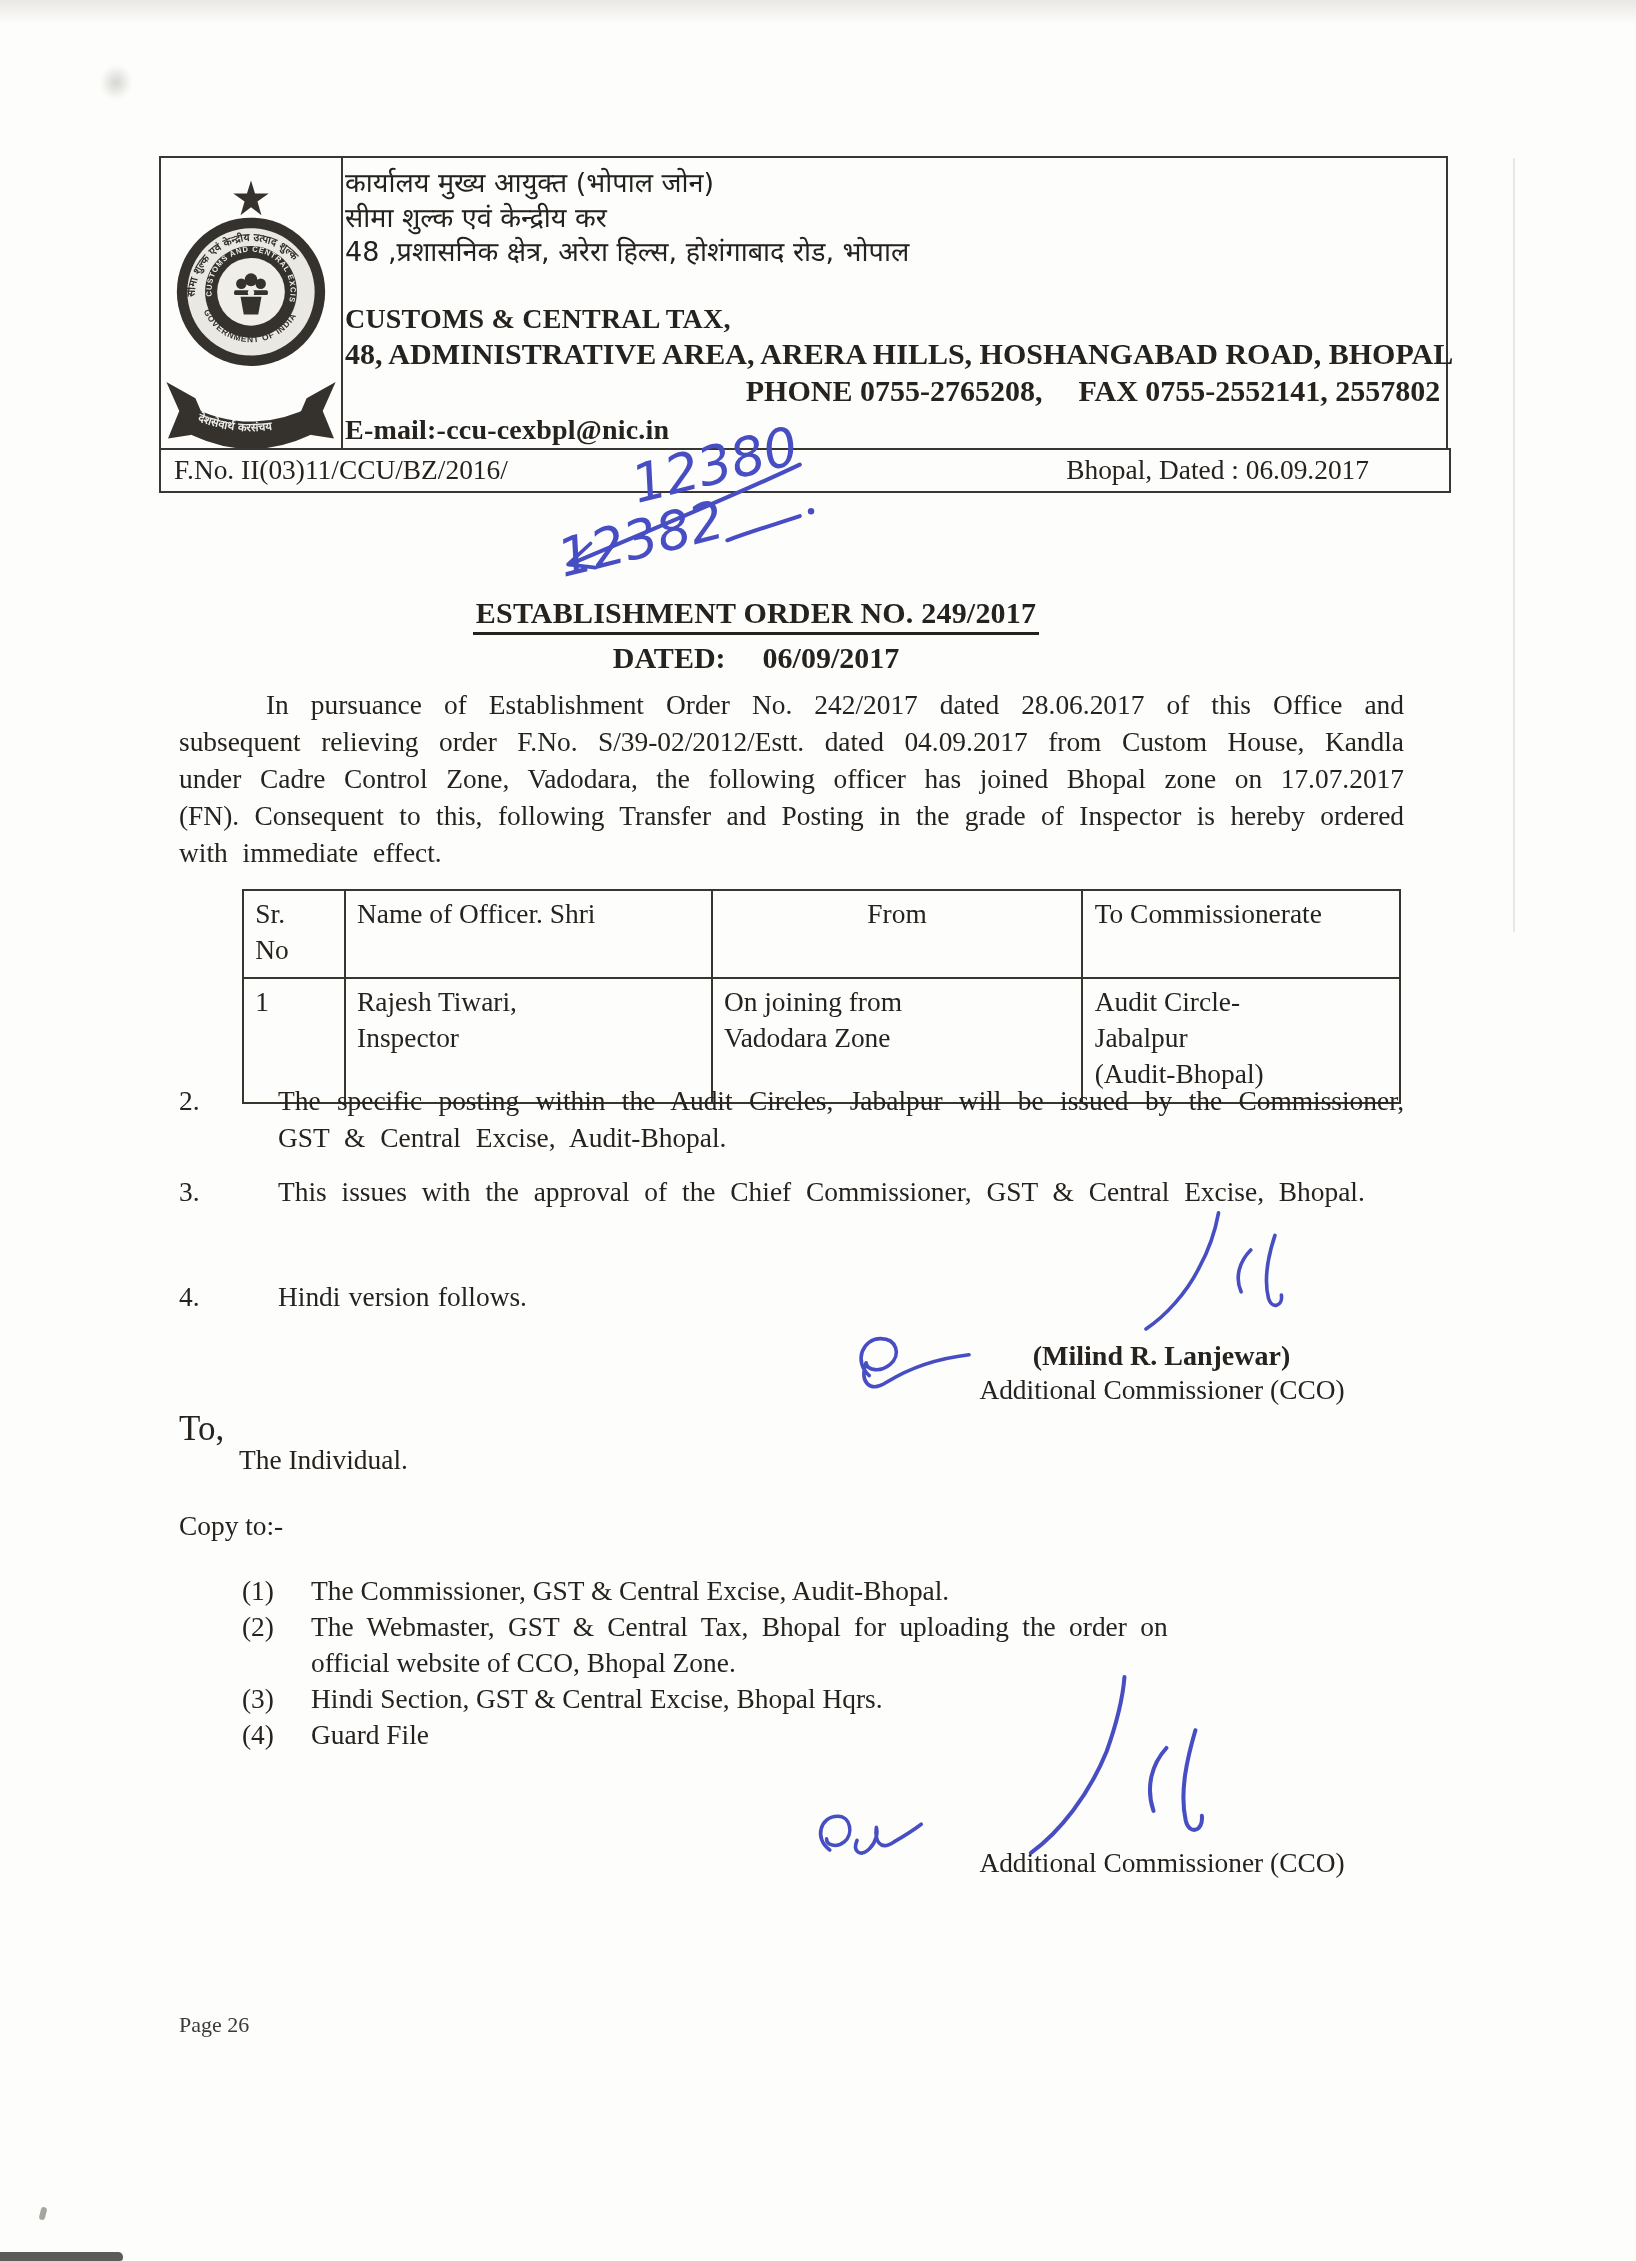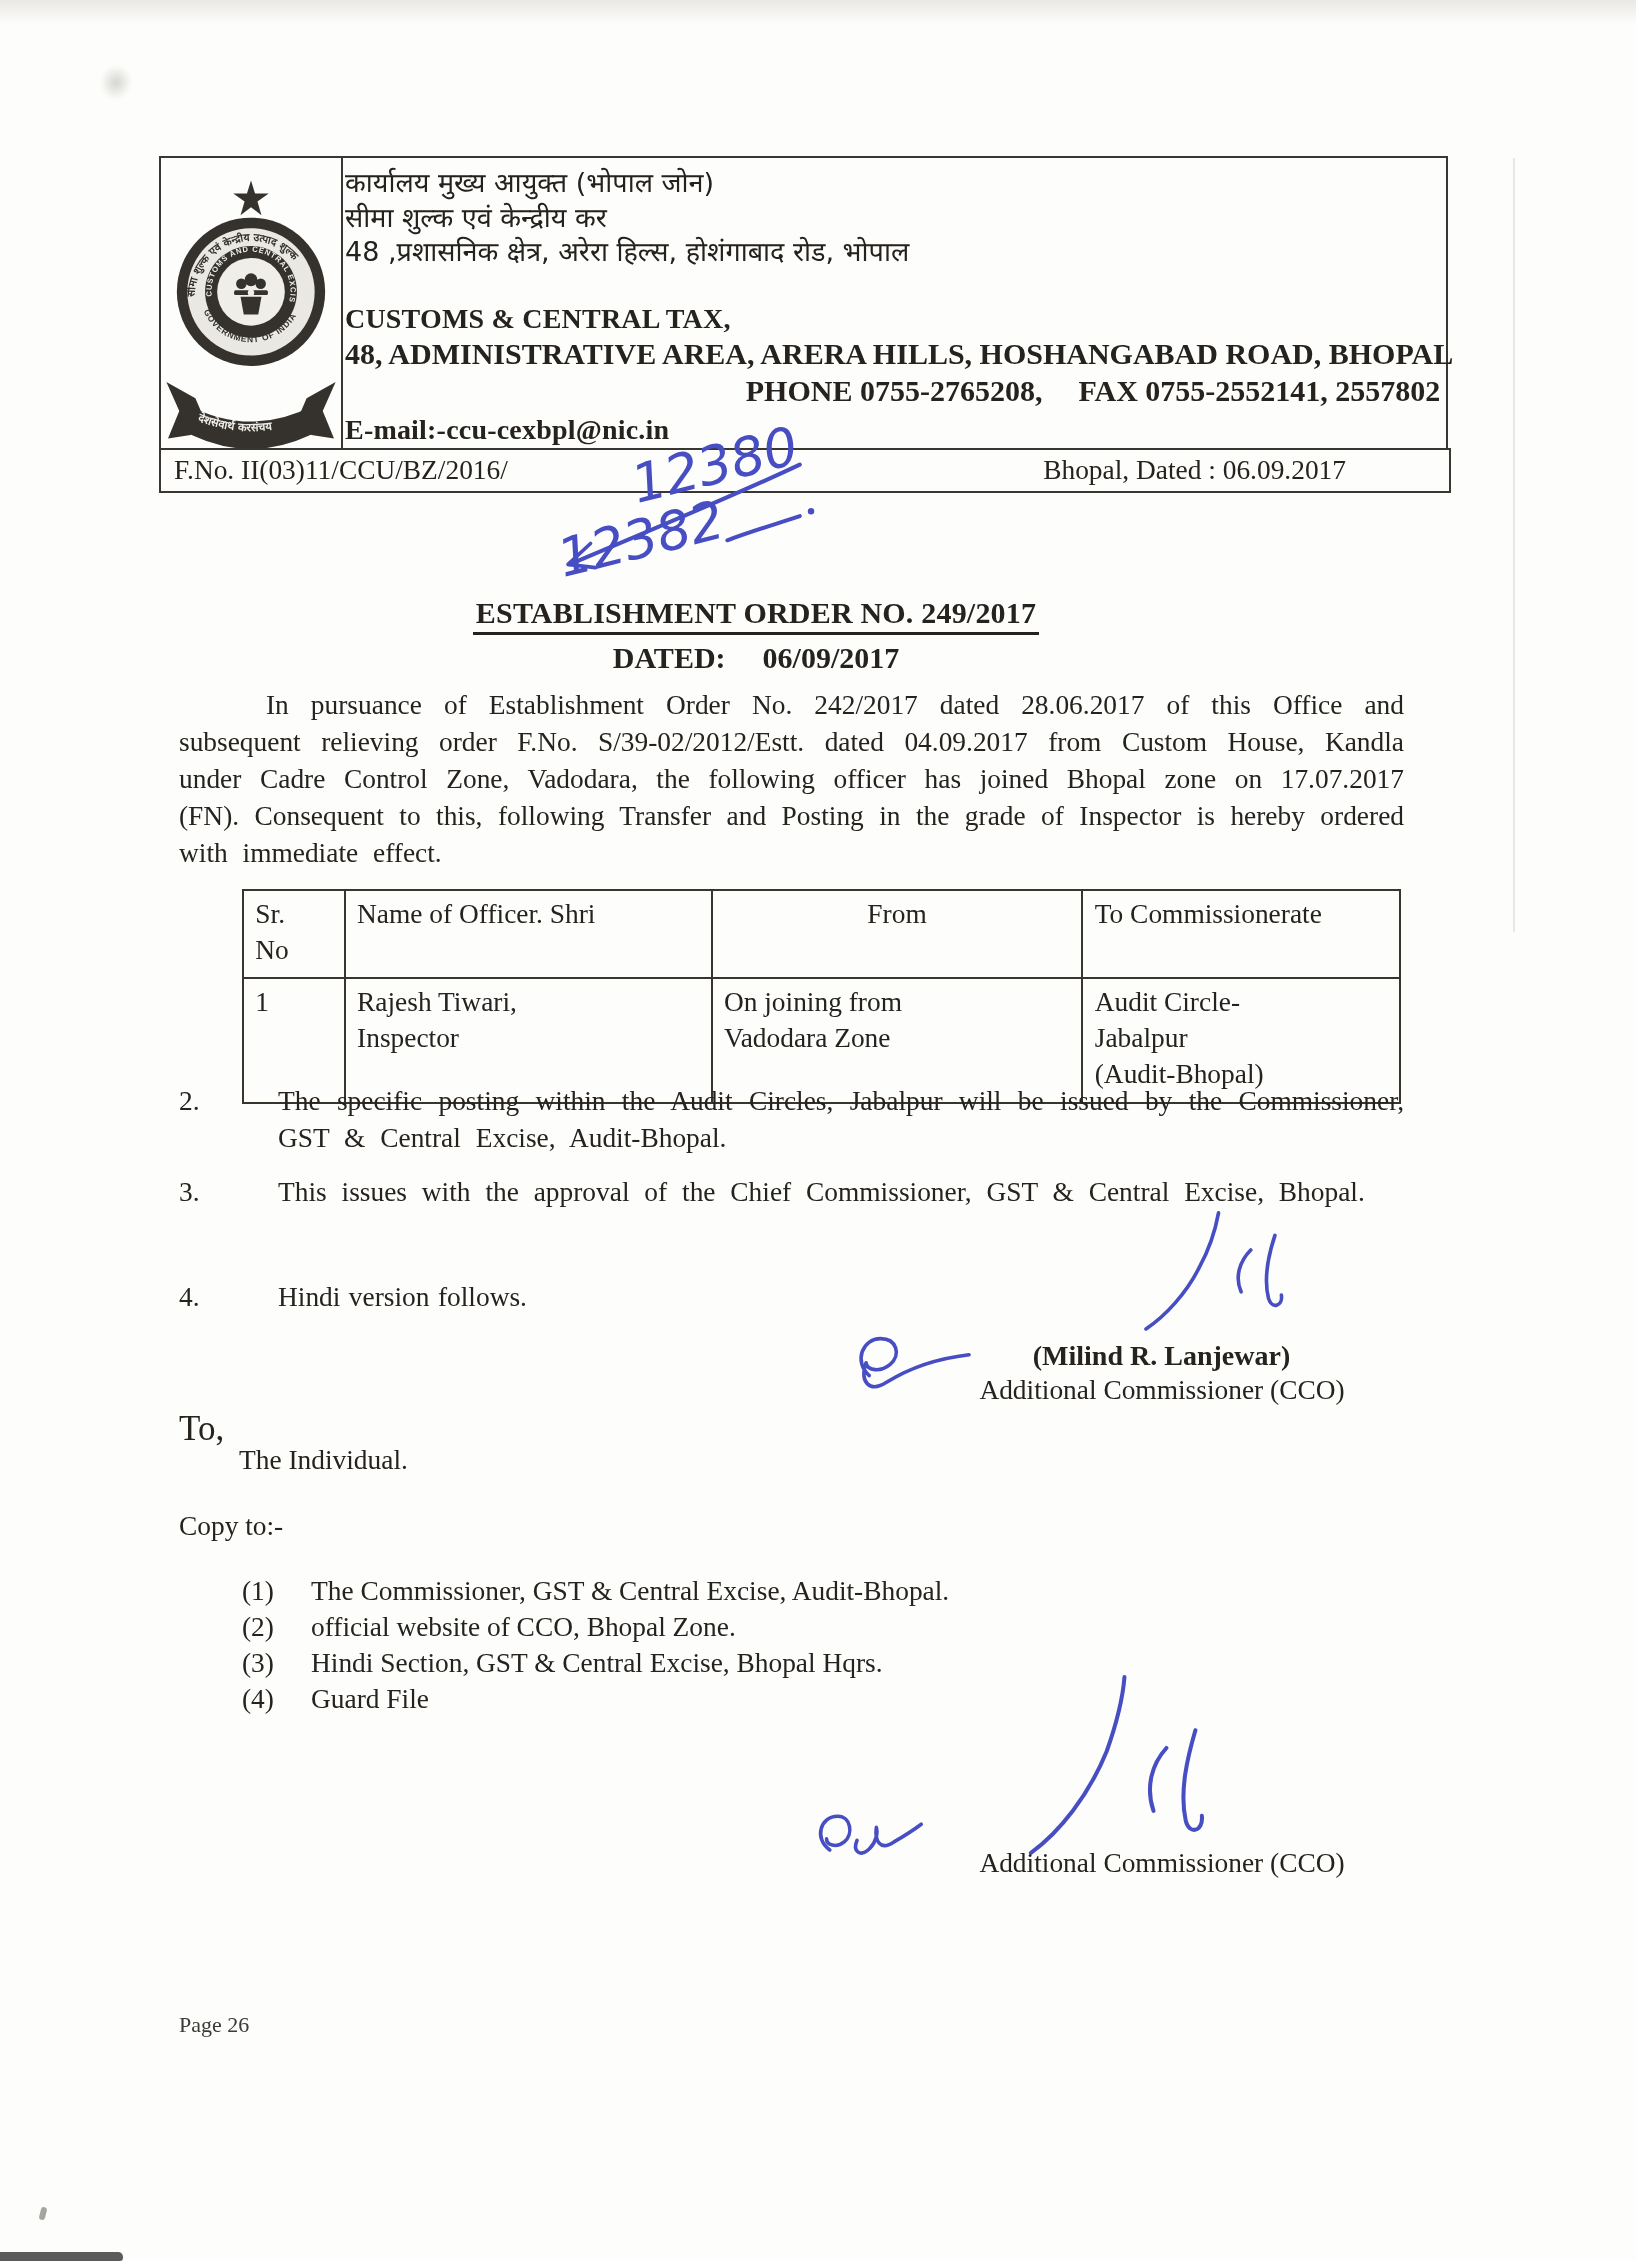--- a/index.html
+++ b/index.html
@@ -32,21 +32,21 @@
   .hindi{font-family:"DejaVu Sans","Liberation Sans",sans-serif;font-size:27px;color:#24221e;}
   .en-b{font-weight:bold;font-size:28px;letter-spacing:0.2px;}
   .addr{font-weight:bold;font-size:30px;}
   .pf-row{position:absolute;left:0;top:216px;width:100%;display:flex;
     justify-content:flex-end;box-sizing:border-box;padding:0 9.7px 0 27.4px;
     font-weight:bold;font-size:30px;gap:36px;}
 
   
   .fno-row{left:159px;top:450px;width:1292px;height:43px;border:2.4px solid #3a3732;
     border-top:none;box-sizing:border-box;display:flex;justify-content:space-between;
-    align-items:center;font-size:27.4px;padding:0 103px 0 13px;}
+    align-items:center;font-size:27.4px;padding:0 80px 0 13px;}
   .fno-row .sep-top{position:absolute;left:-2.4px;top:-2.4px;width:1292px;height:2.4px;background:#3a3732;}
 
   
   .title-wrap{left:179px;top:596px;width:1225px;text-align:center;padding-right:71px;box-sizing:border-box;}
   .title-txt{display:inline-block;font-weight:bold;font-size:30px;letter-spacing:0.2px;
     border-bottom:3.2px solid #26231f;padding:0 3.2px 1.6px;}
   .dated-wrap{left:179px;top:641px;width:1225px;text-align:center;padding-right:71px;
     box-sizing:border-box;font-weight:bold;font-size:30px;}
   .dated-wrap .dv{margin-left:37px;}
 
@@ -238,20 +238,21 @@
 
 <div class="abs copy-label">Copy to:-</div>
 <div class="abs copy-list">
   <div class="copy-item">
     <span class="cnum">(1)</span>
     <div class="ctxt">The Commissioner, GST &amp; Central Excise, Audit-Bhopal.</div>
   </div>
   <div class="copy-item">
     <span class="cnum">(2)</span>
     <div class="ctxt">
+      <div class="ws-wide">The Webmaster, GST &amp; Central Tax, Bhopal for uploading the order on</div>
       <div>official website of CCO, Bhopal Zone.</div>
     </div>
   </div>
   <div class="copy-item">
     <span class="cnum">(3)</span>
     <div class="ctxt">Hindi Section, GST &amp; Central Excise, Bhopal Hqrs.</div>
   </div>
   <div class="copy-item">
     <span class="cnum">(4)</span>
     <div class="ctxt">Guard File</div>

